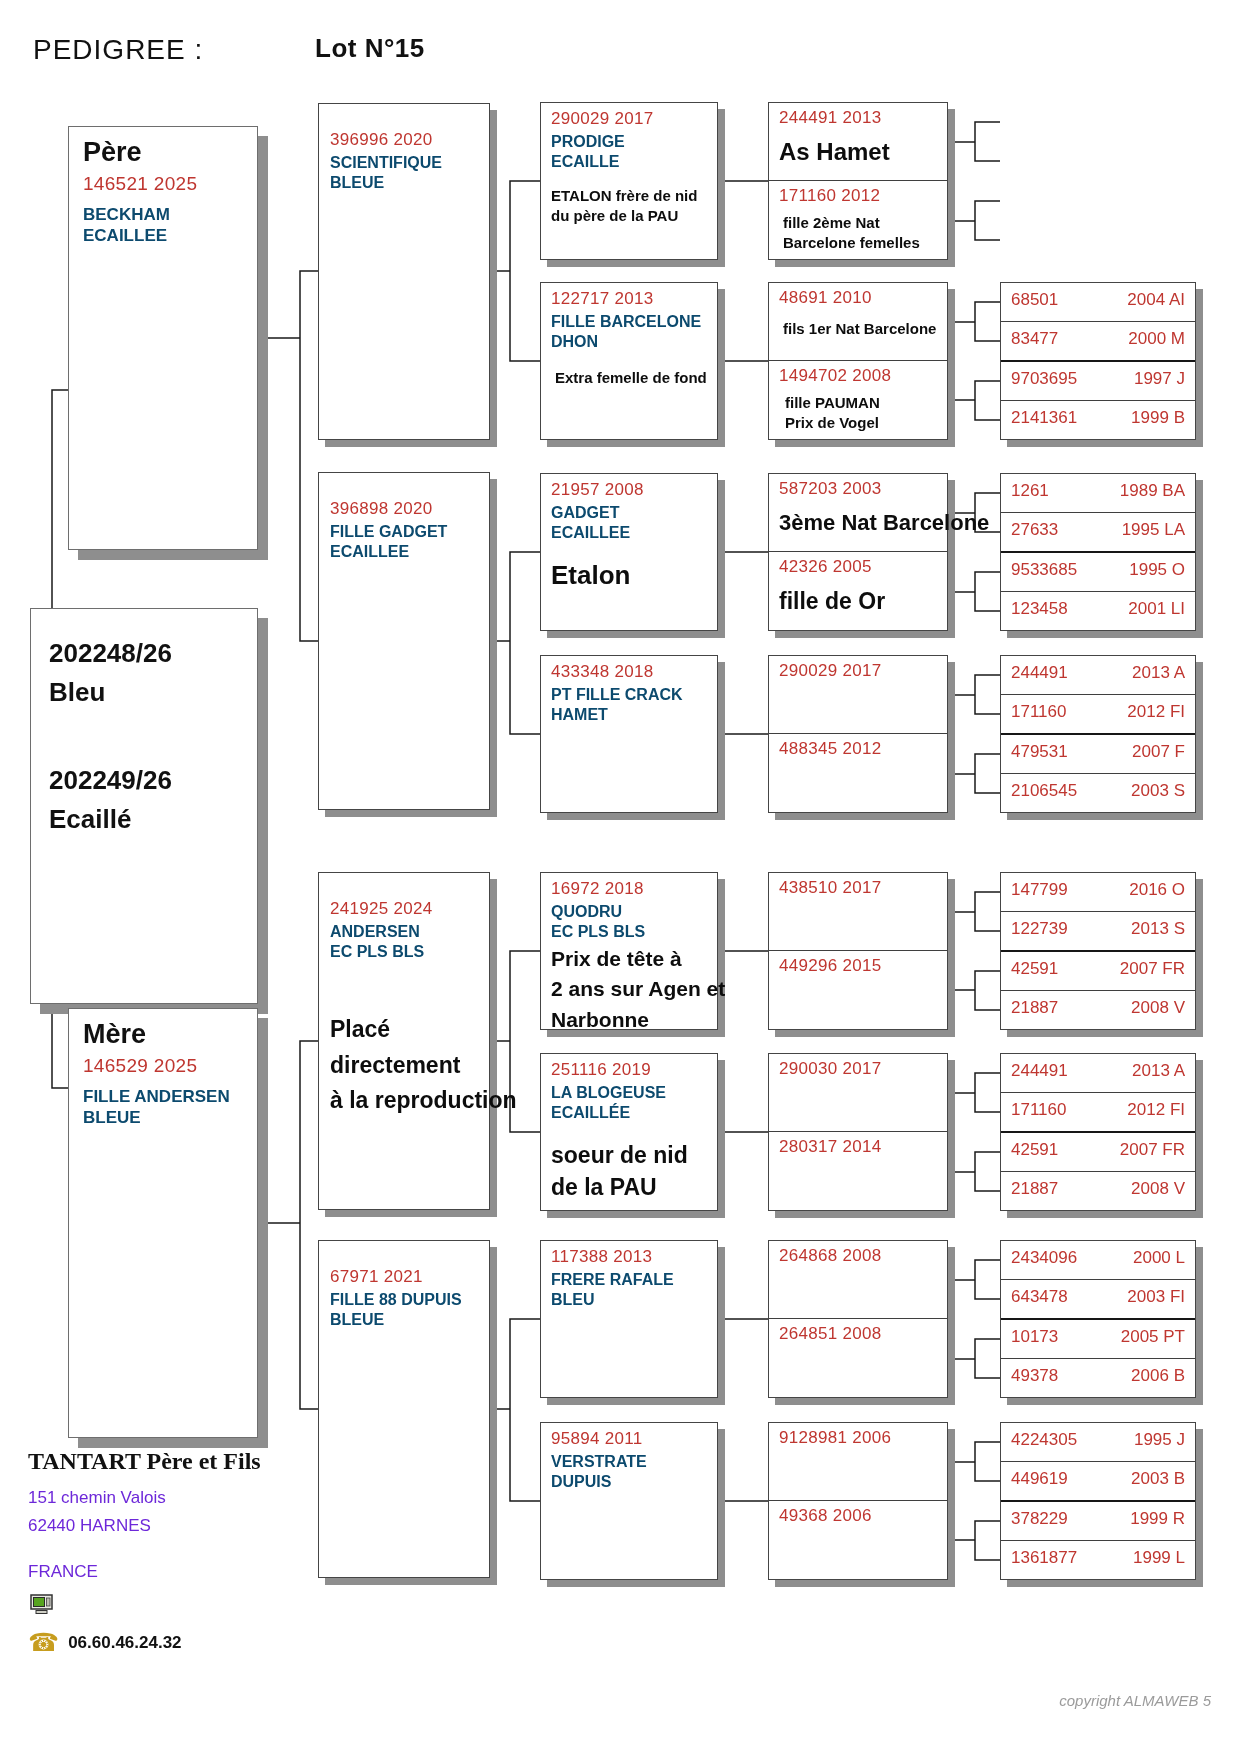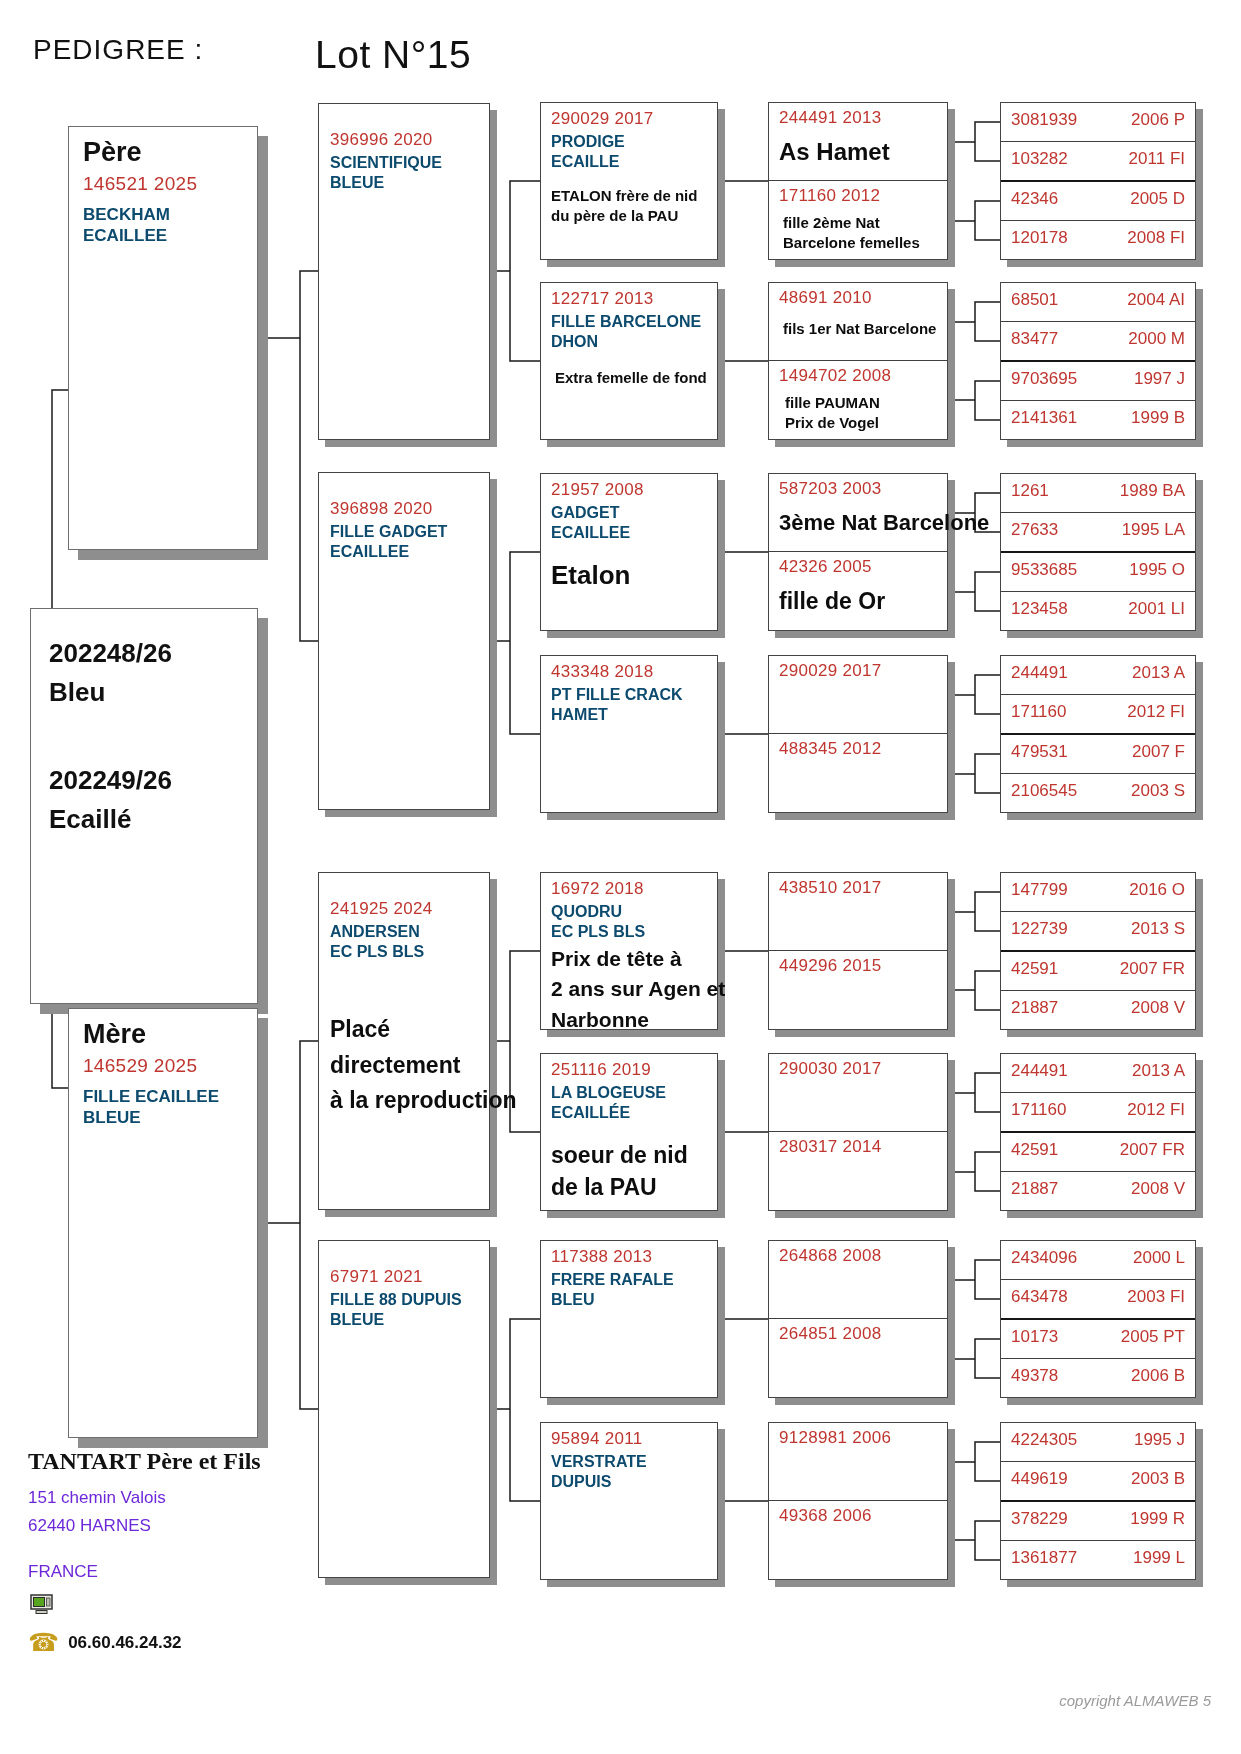--- a/index.html
+++ b/index.html
@@ -24,21 +24,21 @@
   .pair{left:768px;width:180px;height:158px;padding:0;}
   .cell{box-sizing:border-box;padding:5px 10px;height:78px;}
   .cell:first-child{border-bottom:1px solid #3f3f3f;}
   .group{left:1000px;width:196px;height:158px;padding:0;display:flex;flex-direction:column;}
   .row{flex:1;display:flex;justify-content:space-between;align-items:flex-start;
        padding:7px 10px 0 10px;border-bottom:1px solid #3f3f3f;}
   .row:nth-child(2){border-bottom:2px solid #161616;}
   .row:last-child{border-bottom:none;}
   .rring,.ryear{color:#bf3630;font-size:17px;}
   .hdr-title{position:absolute;left:33px;top:34px;font-size:28px;font-weight:normal;letter-spacing:1px;z-index:2;}
-  .hdr-lot{position:absolute;left:315px;top:33px;font-size:39px;font-weight:400;letter-spacing:.5px;z-index:2;}
+  .hdr-lot{position:absolute;left:315px;top:33px;font-size:26px;font-weight:700;letter-spacing:.5px;z-index:2;}
   .tantart{position:absolute;left:28px;top:1448px;font-family:"Liberation Serif",serif;
            font-weight:bold;font-size:24px;z-index:2;}
   .addr{position:absolute;left:28px;font-size:17px;color:#6d28d9;z-index:2;}
   .phone-row{position:absolute;left:28px;top:1630px;display:flex;align-items:center;gap:9px;z-index:2;}
   .phone-glyph{font-size:25px;color:#c79d1e;line-height:1;}
   .phone-num{font-weight:bold;font-size:17px;}
   .pc-icon{position:absolute;left:30px;top:1594px;z-index:2;}
   .copyright{position:absolute;top:1692px;right:30px;font-style:italic;font-size:15px;color:#9b9b9b;z-index:2;}
 </style>
 </head>
@@ -68,38 +68,20 @@
       M948 912 H975 M1000 892 H975 V931 H1000
       M948 990 H975 M1000 971 H975 V1010 H1000
       M948 1093 H975 M1000 1073 H975 V1112 H1000
       M948 1172 H975 M1000 1152 H975 V1191 H1000
       M948 1280 H975 M1000 1260 H975 V1299 H1000
       M948 1359 H975 M1000 1339 H975 V1378 H1000
       M948 1462 H975 M1000 1442 H975 V1481 H1000
       M948 1540 H975 M1000 1521 H975 V1560 H1000"></path>
   </svg>
 
-  <div class="box group" style="top:102px">
-    <div class="row">
-        <span class="rring">3081939</span>
-        <span class="ryear">2006 P</span>
-      </div>
-    <div class="row">
-        <span class="rring">103282</span>
-        <span class="ryear">2011 FI</span>
-      </div>
-    <div class="row">
-        <span class="rring">42346</span>
-        <span class="ryear">2005 D</span>
-      </div>
-    <div class="row">
-        <span class="rring">120178</span>
-        <span class="ryear">2008 FI</span>
-      </div>
-  </div>
   <div class="box group" style="top:282px">
     <div class="row">
         <span class="rring">68501</span>
         <span class="ryear">2004 AI</span>
       </div>
     <div class="row">
         <span class="rring">83477</span>
         <span class="ryear">2000 M</span>
       </div>
     <div class="row">
@@ -376,21 +358,21 @@
   <div class="box main sbox" style="left:30px;top:608px;width:228px;height:396px">
     <div class="sline" style="margin-top:14px">202248/26</div>
     <div class="sline" style="margin-top:6px">Bleu</div>
     <div class="sline" style="margin-top:56px">202249/26</div>
     <div class="sline" style="margin-top:6px">Ecaillé</div>
   </div>
 
   <div class="box main pbox" style="left:68px;top:1008px;width:190px;height:430px">
     <div class="genlabel">Mère</div>
     <div class="ring">146529 2025</div>
-    <div class="bname">FILLE ECAILLEE
+    <div class="bname">FILLE ANDERSEN
 BLEUE</div>
   </div>
 
   <div class="hdr-title">PEDIGREE :</div>
   <div class="hdr-lot">Lot N°15</div>
 
   <div class="tantart">TANTART Père et Fils</div>
   <div class="addr" style="top:1488px">151 chemin Valois</div>
   <div class="addr" style="top:1516px">62440 HARNES</div>
   <div class="addr" style="top:1562px">FRANCE</div>

